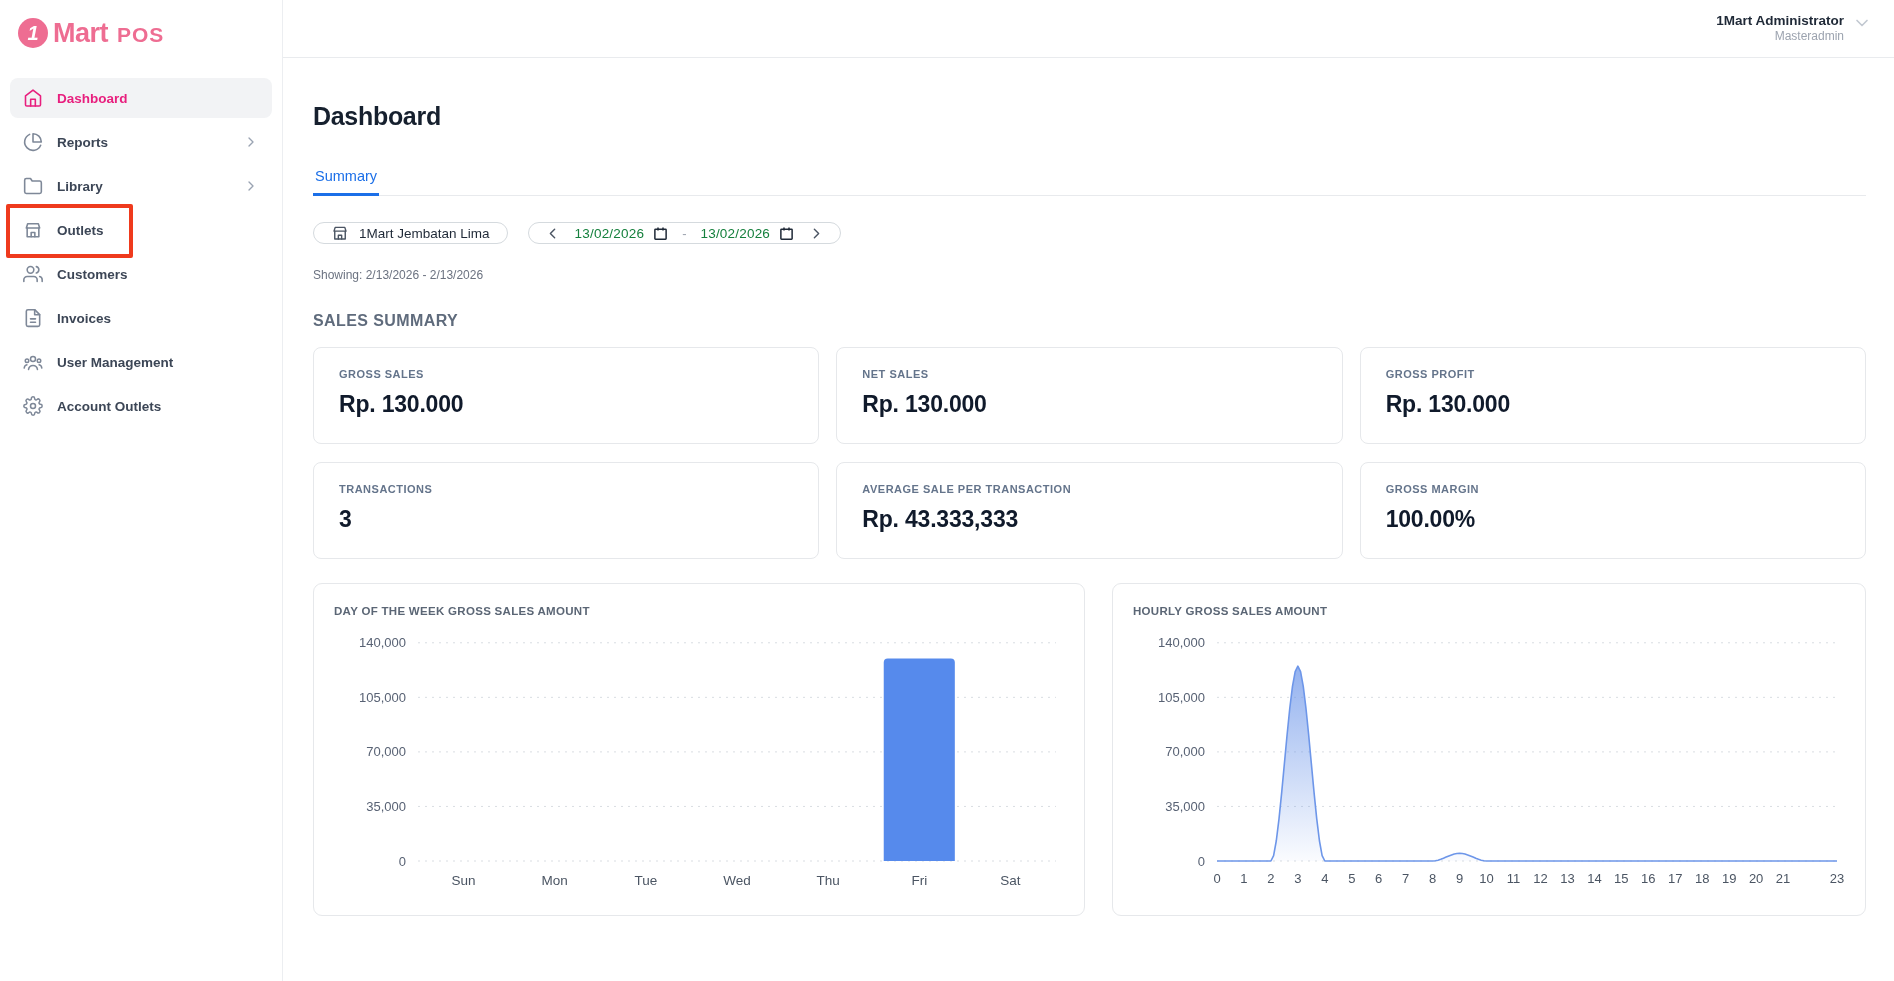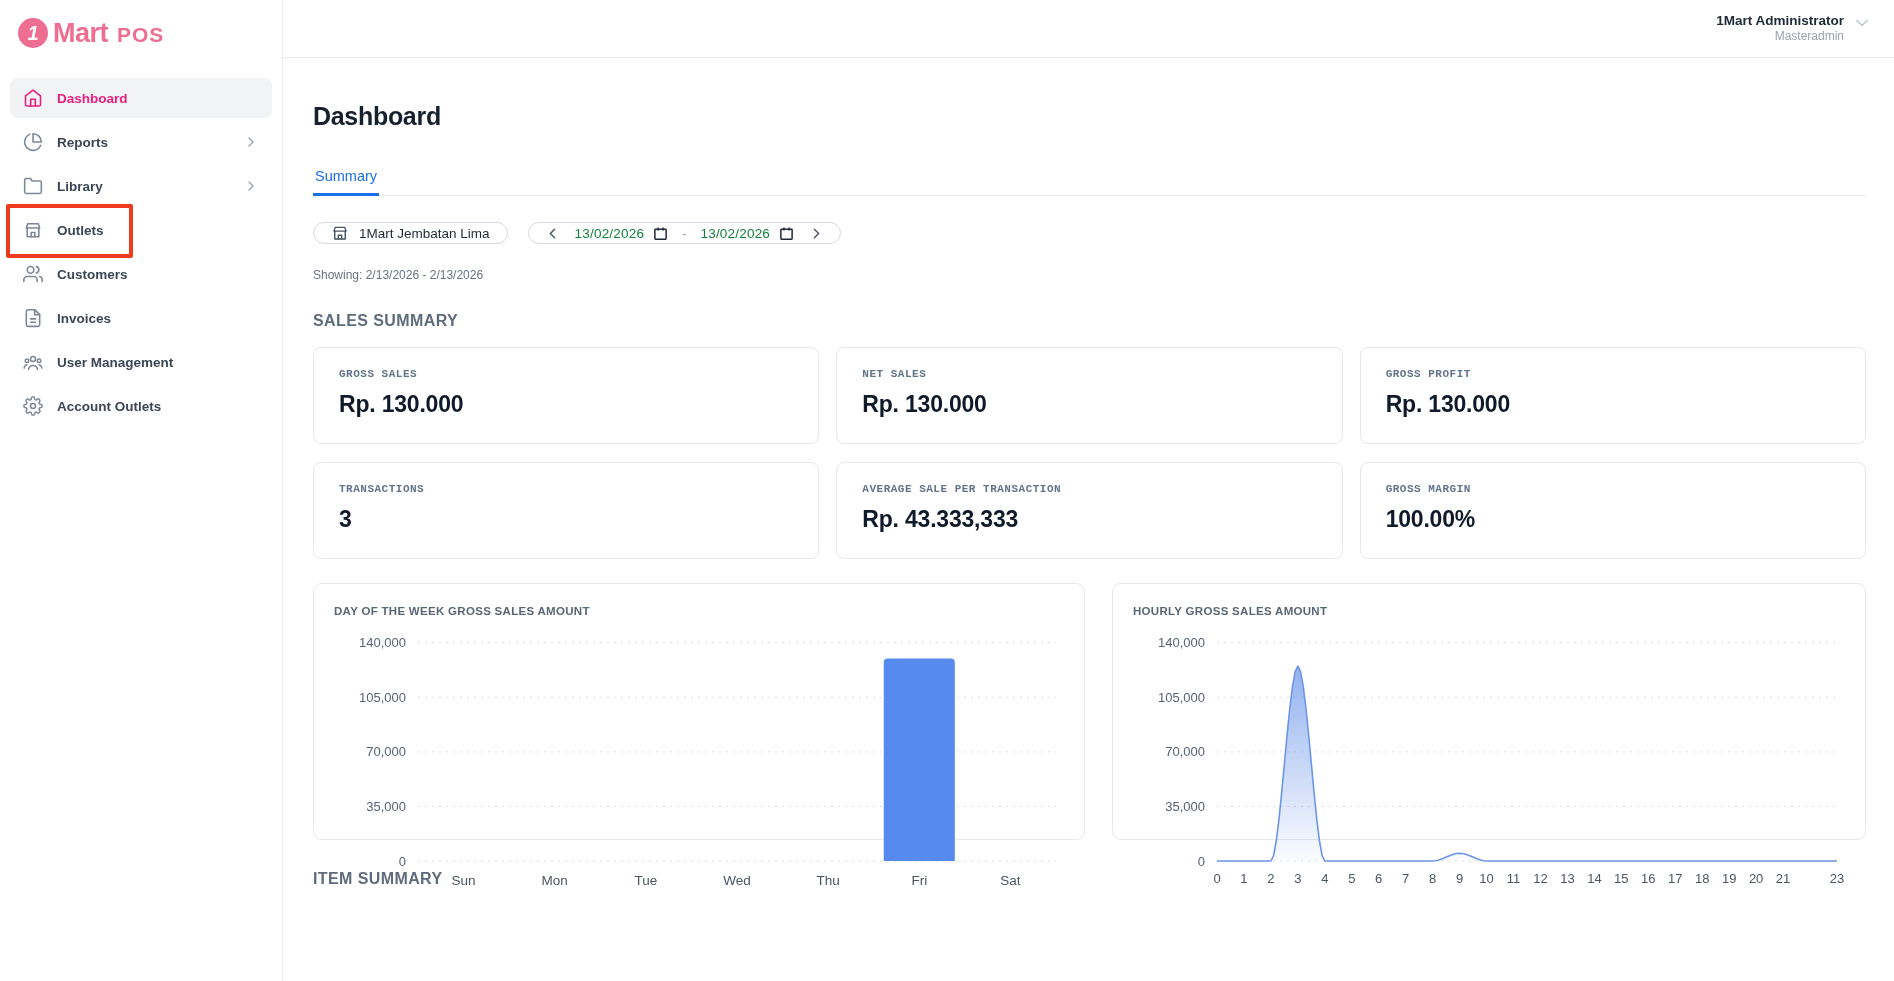--- a/index.html
+++ b/index.html
@@ -95,27 +95,27 @@
     font-size:16px;font-weight:600;color:#5f6b7c;letter-spacing:.4px;margin-top:30px;
   }
 
   .cards-grid{
     display:grid;grid-template-columns:repeat(3,1fr);gap:18px 17px;margin-top:17px;
   }
   .stat-card{
     background:#fff;border:1px solid var(--border);border-radius:8px;
     height:97px;padding:20px 25px;
   }
-  .stat-label{font-size:11px;font-weight:600;color:#64748b;letter-spacing:.5px;font-family:Liberation Mono, monospace;}
+  .stat-label{font-size:11px;font-weight:600;color:#64748b;letter-spacing:.5px;}
   .stat-value{font-size:23px;font-weight:800;color:#101a2b;margin-top:11px;letter-spacing:-.2px;}
 
   .charts-grid{display:grid;grid-template-columns:772px 1fr;gap:27px;margin-top:24px;}
   .chart-card{
     background:#fff;border:1px solid var(--border);border-radius:9px;
-    height:257px;padding:21px 20px 10px;
+    height:333px;padding:21px 20px 10px;
   }
   .chart-title{font-size:11.5px;font-weight:600;color:#5b6675;letter-spacing:.3px;}
   .chart-box{margin-top:6px;}
 </style>
 </head>
 <body>
 
 <aside class="sidebar">
   <div class="logo">
     <span class="logo-badge">1</span>
@@ -358,15 +358,14 @@
               <text x="569.2173913043478" y="260" text-anchor="middle" font-size="13" fill="#4b5563">18</text>
               <text x="596.1739130434783" y="260" text-anchor="middle" font-size="13" fill="#4b5563">19</text>
               <text x="623.1304347826087" y="260" text-anchor="middle" font-size="13" fill="#4b5563">20</text>
               <text x="650.0869565217391" y="260" text-anchor="middle" font-size="13" fill="#4b5563">21</text>
               <text x="704" y="260" text-anchor="middle" font-size="13" fill="#4b5563">23</text>
             </svg>
           </div>
       </div>
     </div>
 
-    <div class="section-label">ITEM SUMMARY</div>
   </div>
 </div>
 
 </body></html>

